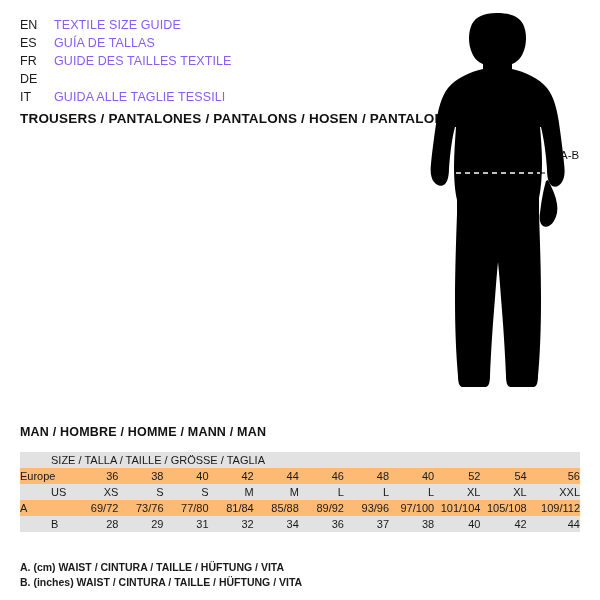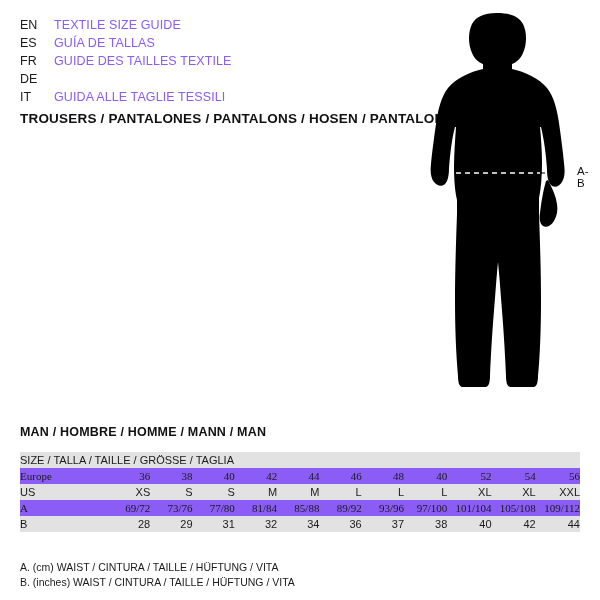--- a/index.html
+++ b/index.html
@@ -64,24 +64,23 @@
     top: 10px;
     width: 190px;
     height: 400px;
   }
   .figure-svg {
     display: block;
   }
   .ab-label {
     position: absolute;
     left: 160px;
-    top: 155px;
+    top: 139px;
     font-size: 11.5px;
     color: #111111;
-    margin-left: 17px;
   }
 
   
   .section-heading {
     position: absolute;
     left: 20px;
     top: 425px;
     font-size: 12.5px;
     font-weight: bold;
     letter-spacing: 0.2px;
@@ -97,24 +96,24 @@
     font-size: 11px;
   }
   table.size-table td {
     padding: 2px 0 2px 0;
     vertical-align: middle;
     color: #1a1a1a;
     white-space: nowrap;
   }
   table.size-table tr.shade td {
     background: #e2e2e2;
+    padding-left: 31px;
   }
   table.size-table tr.plain td {
-    background: #8b5cf6;
-    font-family: Liberation Serif, serif;
+    background: #fdba74;
   }
   td.label-cell {
     width: 100px;
     padding-left: 2px;
   }
   td.val {
     width: 46px;
     text-align: right;
   }
   tr.header-row td {
@@ -124,20 +123,21 @@
   .footnotes {
     position: absolute;
     left: 20px;
     top: 560px;
     font-size: 10.5px;
     line-height: 15px;
     color: #1a1a1a;
   }
   .footnotes div {
     white-space: nowrap;
+    font-weight: bold;
   }
 </style>
 </head>
 <body>
 
 <div class="page">
 
   <div class="lang-list">
     <div class="lang-row">
       <span class="lang-code">EN</span>

